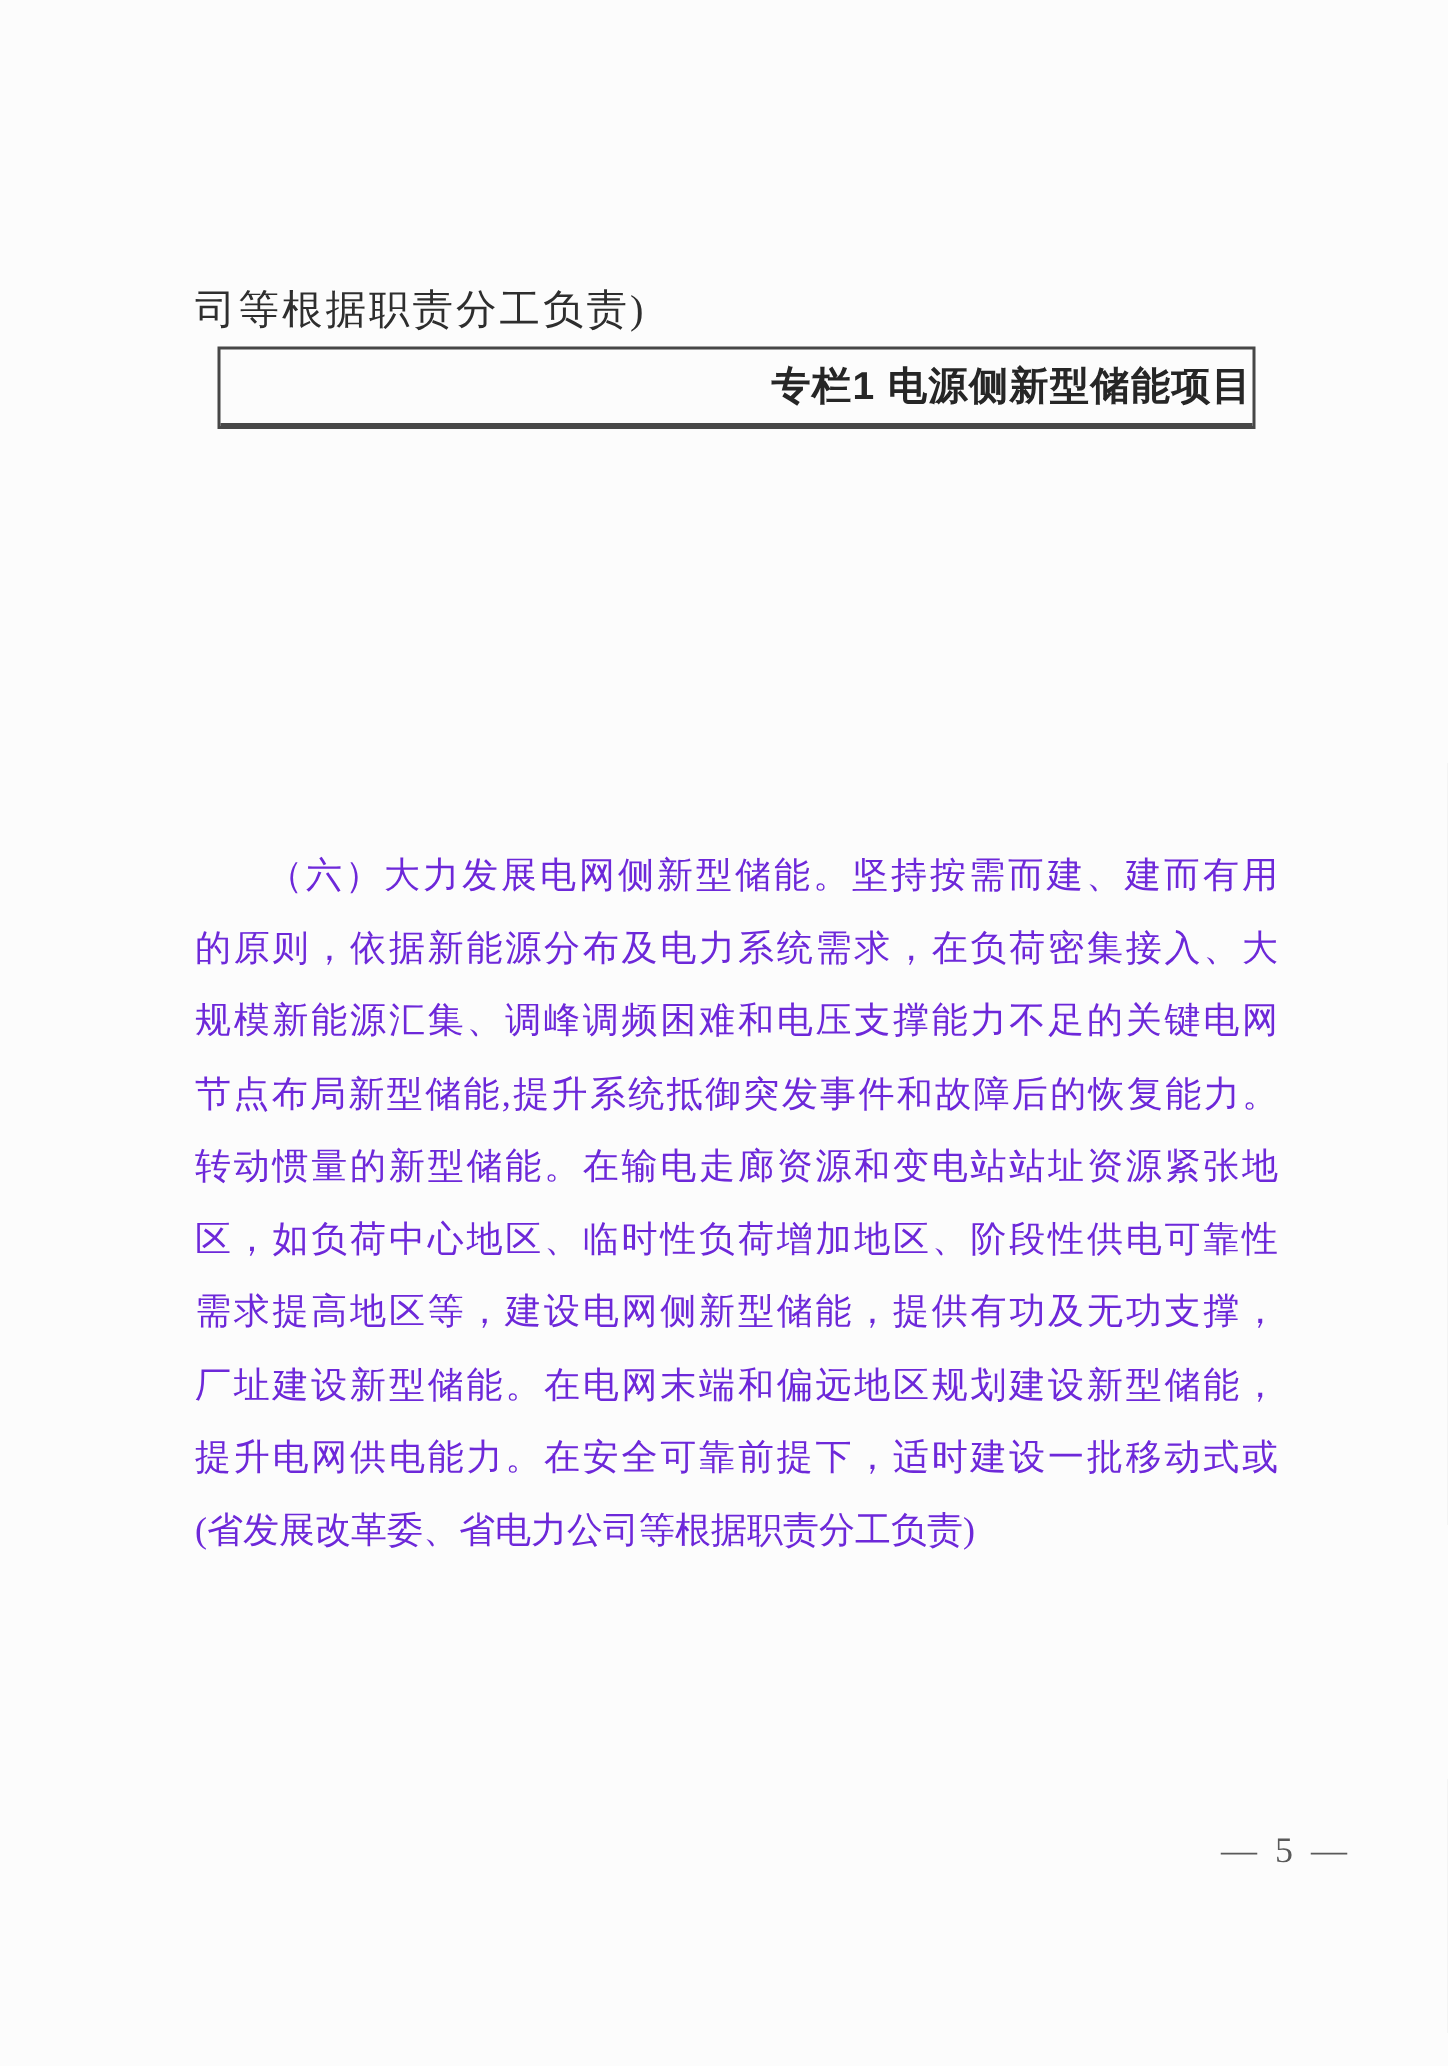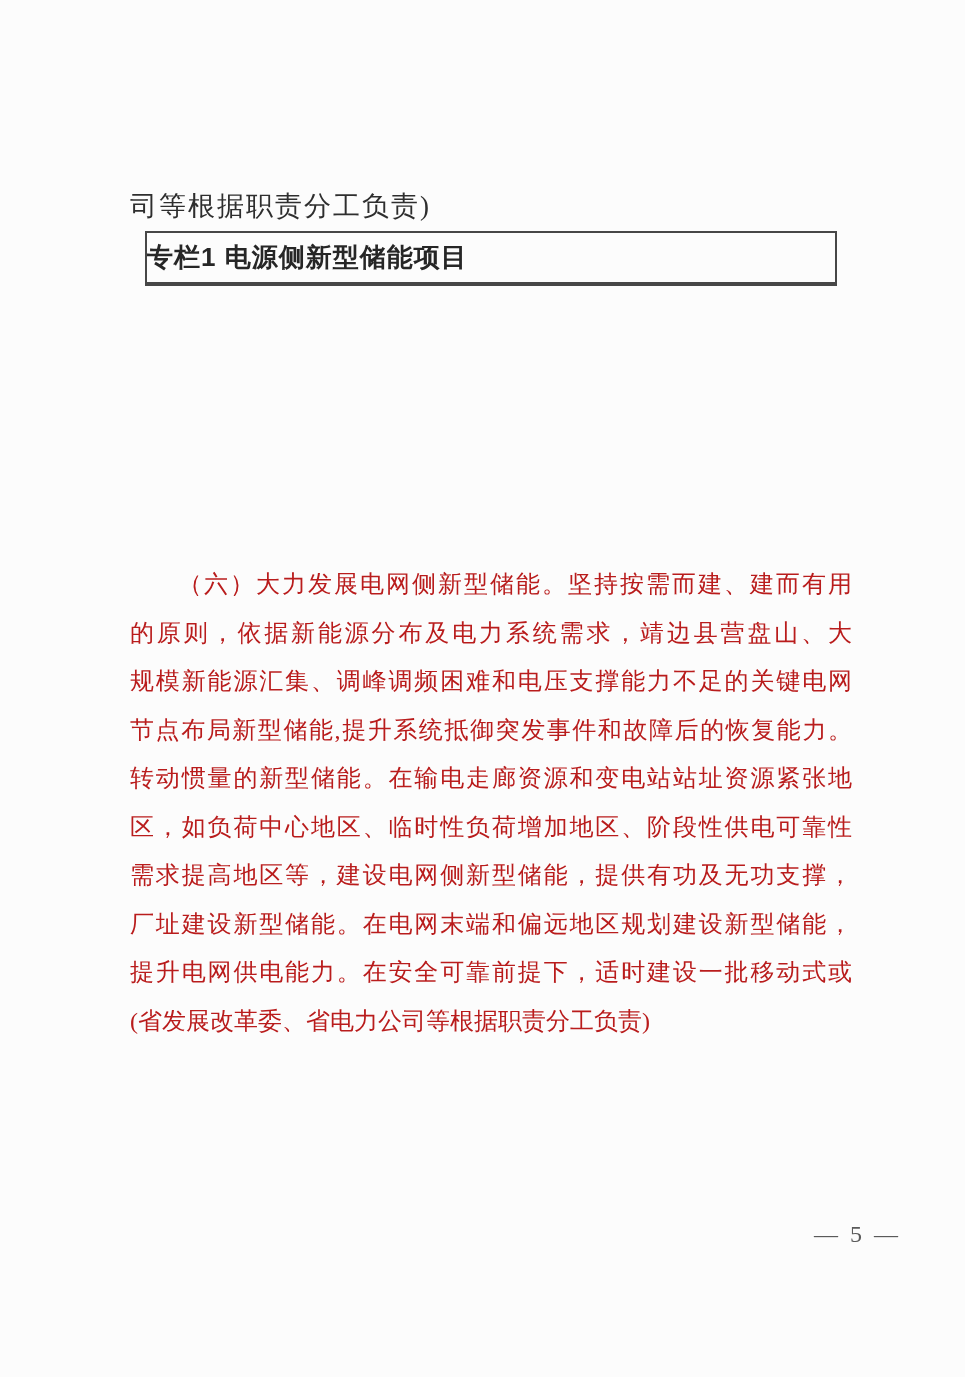--- a/index.html
+++ b/index.html
@@ -34,21 +34,21 @@
     left: 145px;
     top: 231px;
     width: 692px;
     box-sizing: border-box;
     border: 2px solid #474747;
     background: #fcfcfc;
   }
   .panel-title {
     height: 49px;
     line-height: 49px;
-    text-align: left;
+    text-align: right;
     font-family: "Liberation Sans", "DejaVu Sans", sans-serif;
     font-weight: 700;
     font-size: 26px;
     color: #262626;
     border-bottom: 2px solid #474747;
     letter-spacing: 1px;
   }
   .panel-body {
     padding: 2px 10px 4px 10px;
   }
@@ -63,21 +63,21 @@
   .bodytext {
     position: absolute;
     left: 130px;
     top: 560px;
     width: 722px;
   }
   .bline {
     font-size: 24px;
     line-height: 48.5px;
     height: 48.5px;
-    color: #b91c1c;
+    color: #6d28d9;
   }
   
   .fill {
     text-align: justify;
     text-align-last: justify;
     text-justify: inter-character;
     white-space: normal;
   }
   .indent { text-indent: 2em; }
   .pagenum {
@@ -95,21 +95,21 @@
 <div class="page">
 
   <div class="intro">司等根据职责分工负责)</div>
 
   <div class="panel">
     <div class="panel-title">专栏1 电源侧新型储能项目</div>
   </div>
 
   <div class="bodytext">
     <div class="bline fill indent">（六）大力发展电网侧新型储能。坚持按需而建、建而有用</div>
-    <div class="bline fill">的原则，依据新能源分布及电力系统需求，靖边县营盘山、大</div>
+    <div class="bline fill">的原则，依据新能源分布及电力系统需求，在负荷密集接入、大</div>
     <div class="bline fill">规模新能源汇集、调峰调频困难和电压支撑能力不足的关键电网</div>
     <div class="bline fill">节点布局新型储能,提升系统抵御突发事件和故障后的恢复能力。</div>
     <div class="bline fill">转动惯量的新型储能。在输电走廊资源和变电站站址资源紧张地</div>
     <div class="bline fill">区，如负荷中心地区、临时性负荷增加地区、阶段性供电可靠性</div>
     <div class="bline fill">需求提高地区等，建设电网侧新型储能，提供有功及无功支撑，</div>
     <div class="bline fill">厂址建设新型储能。在电网末端和偏远地区规划建设新型储能，</div>
     <div class="bline fill">提升电网供电能力。在安全可靠前提下，适时建设一批移动式或</div>
     <div class="bline">(省发展改革委、省电力公司等根据职责分工负责)</div>
   </div>
 

